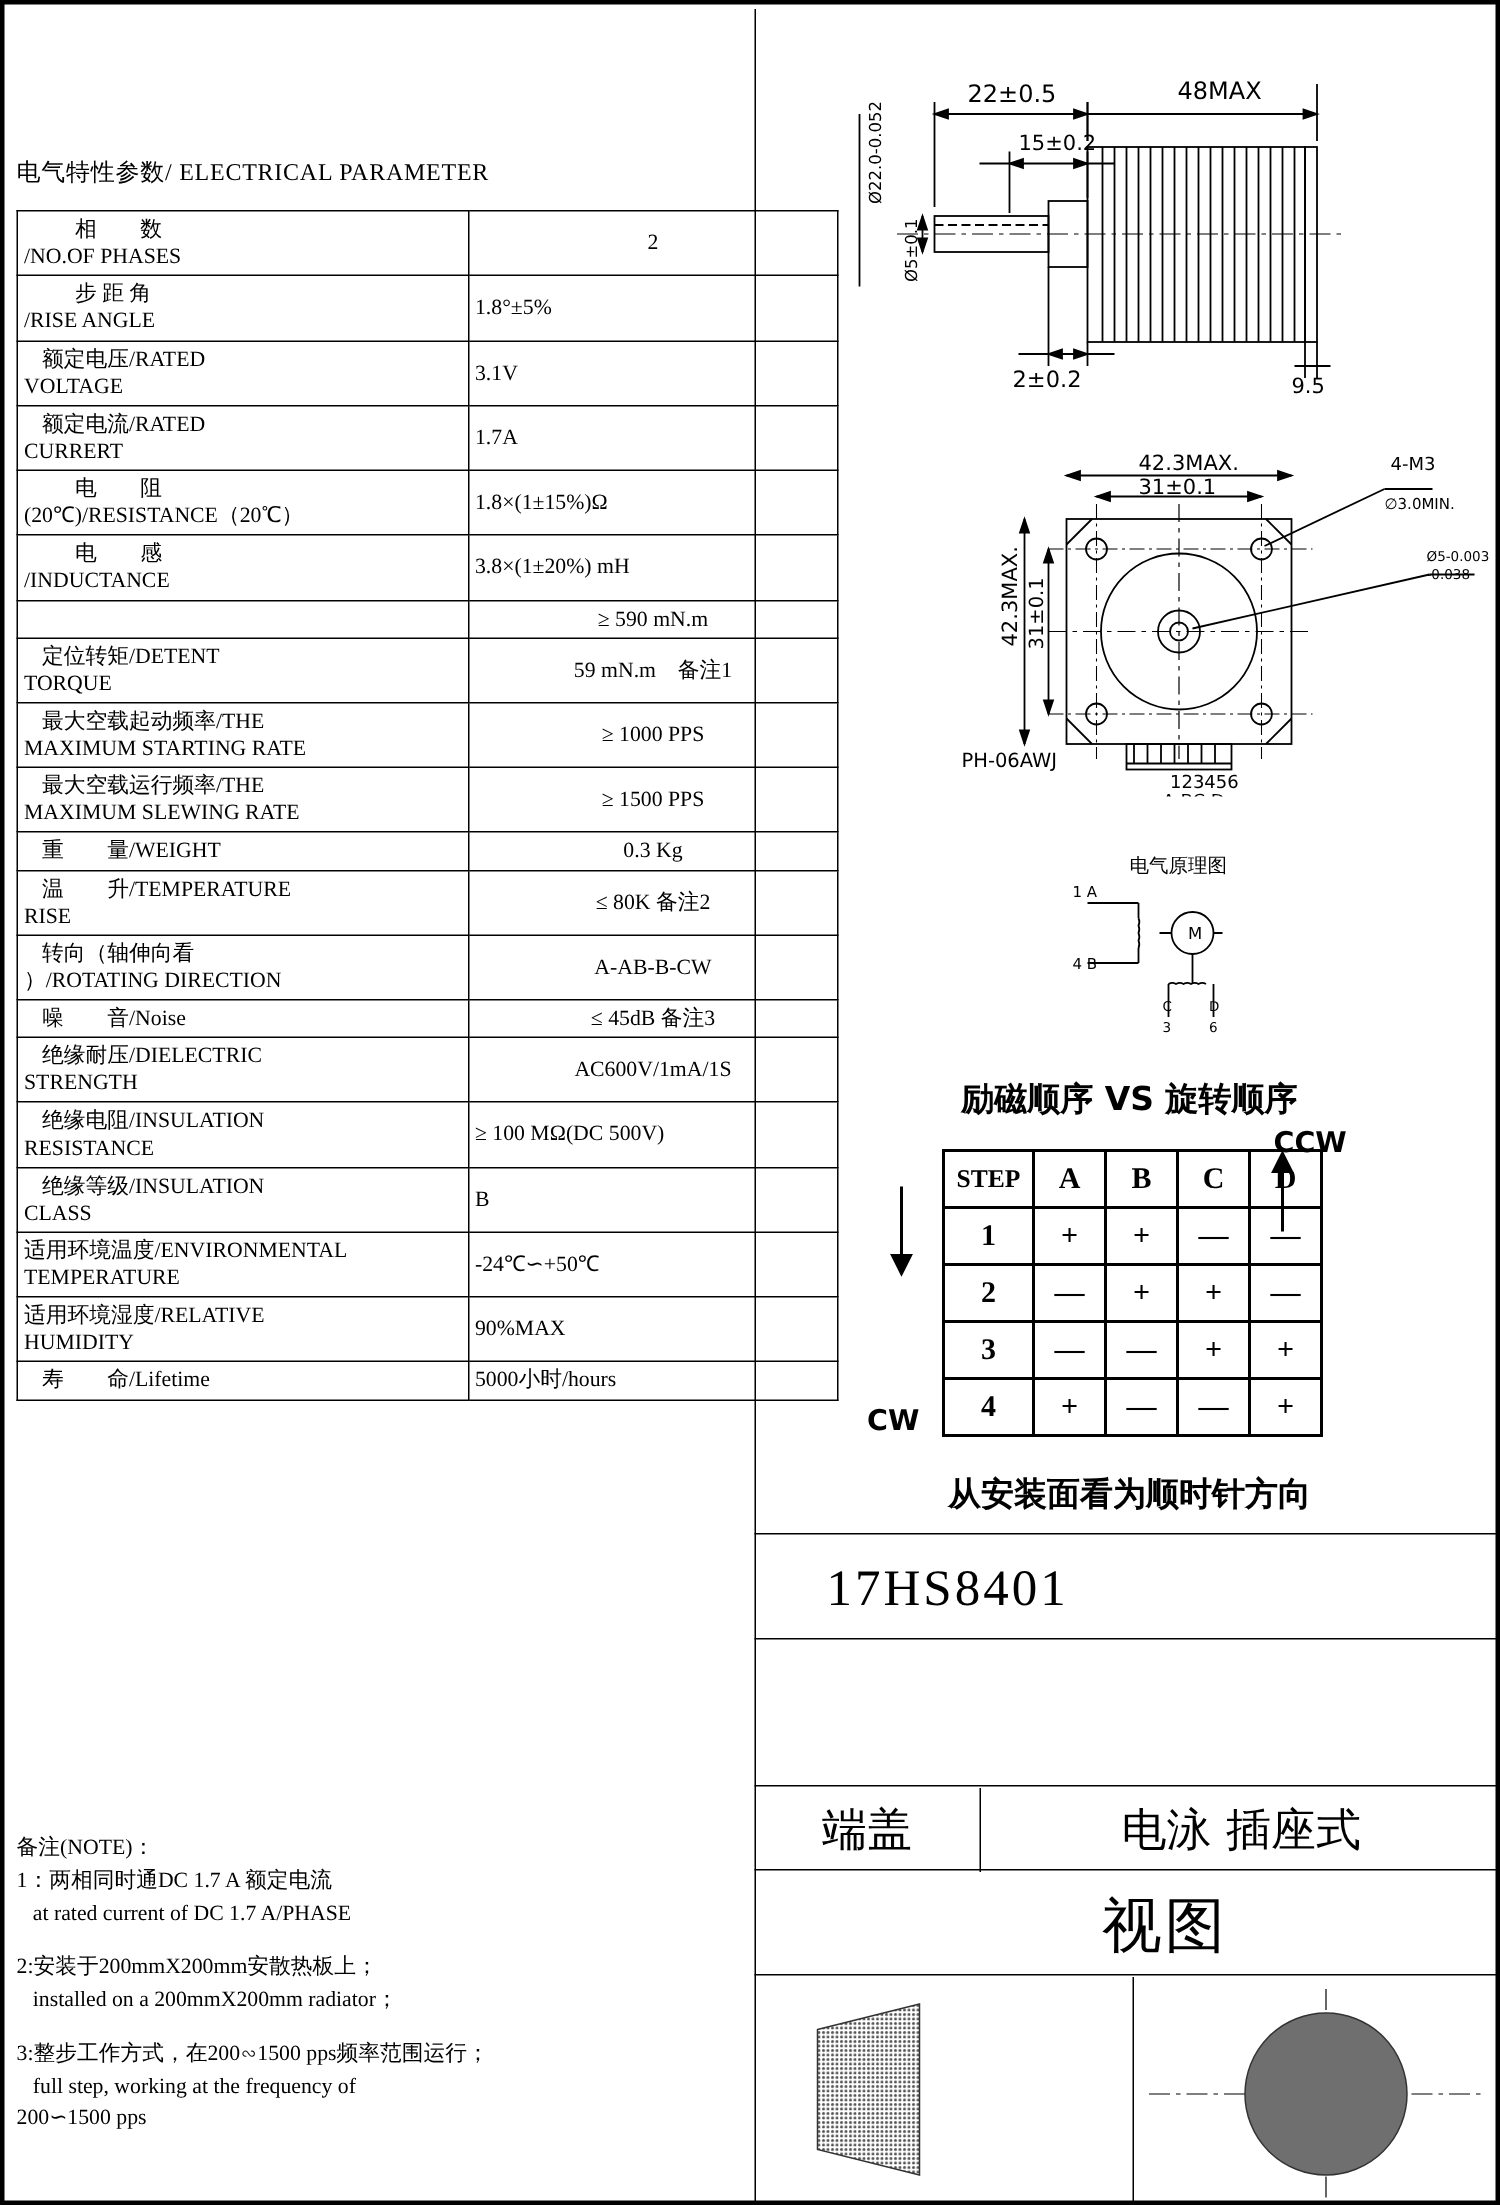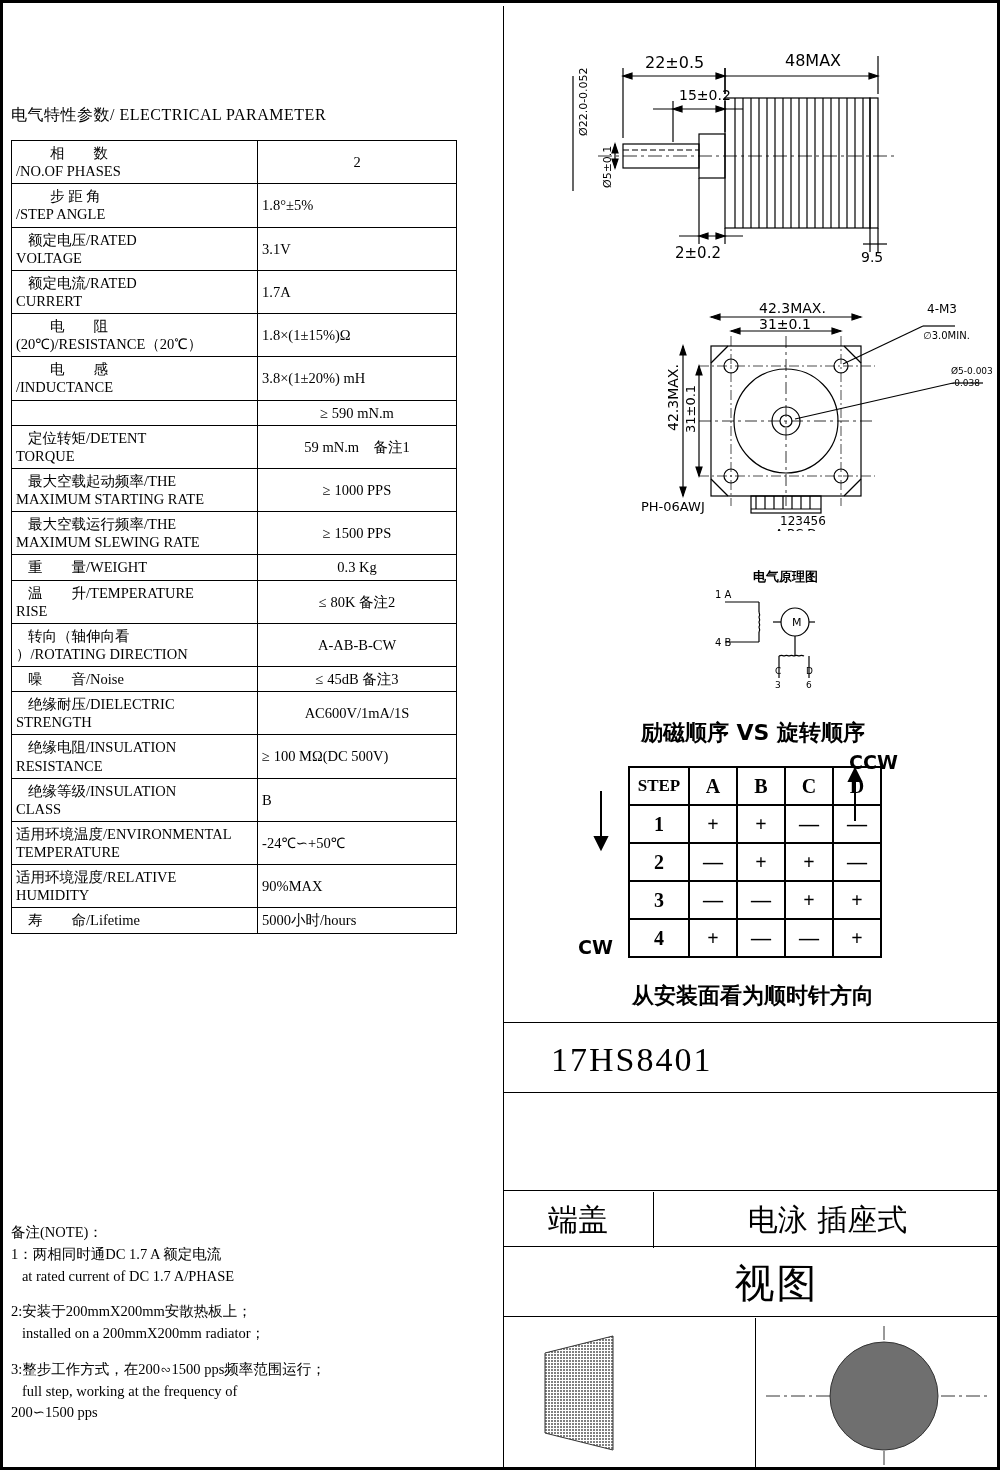--- a/index.html
+++ b/index.html
@@ -19,21 +19,21 @@
   
   .left-col{
     position:absolute;left:3px;top:7px;width:497px;height:1464px;
     box-sizing:border-box;
   }
   .param-title{
     position:absolute;left:5px;top:95px;width:490px;
     font-size:16px;letter-spacing:0.5px;
   }
   table.spec{
-    position:absolute;left:5px;top:130px;width:446px;
+    position:absolute;left:5px;top:130px;width:548px;
     border-collapse:collapse;
     font-size:14.5px;
   }
   table.spec td{
     border:1.5px solid #000;
     padding:3px 4px;
     vertical-align:middle;
     line-height:1.25;
   }
   table.spec td.lbl{width:268px;}
@@ -108,21 +108,21 @@
     border:2px solid #000;width:44px;height:34px;text-align:center;font-weight:bold;
   }
   table.exc th.step{width:56px;font-size:17px;}
   .diag-label{
     position:absolute;font-size:13px;font-family:"DejaVu Sans", sans-serif;
   }
   .ccw-lbl{left:346px;top:745px;font-size:19px;font-weight:bold;}
   .cw-lbl{left:75px;top:930px;font-size:19px;font-weight:bold;}
   .sch-title{
     position:absolute;left:250px;top:562px;font-size:13px;
-    font-family:"DejaVu Sans", sans-serif;font-weight:bold;
+    font-family:"DejaVu Sans", sans-serif;font-weight:normal;
   }
 </style>
 </head>
 <body>
 
 <div class="sheet">
 
   <div class="vline"></div>
 
   <div class="left-col">
@@ -134,21 +134,21 @@
         <tr>
           <td class="lbl">
             <span class="ind2">相　　数</span><br>
             <span>/NO.OF PHASES</span>
           </td>
           <td class="val ctr">2</td>
         </tr>
         <tr>
           <td class="lbl">
             <span class="ind2">步 距 角</span><br>
-            <span>/STEP ANGLE</span>
+            <span>/RISE ANGLE</span>
           </td>
           <td class="val">1.8°±5%</td>
         </tr>
         <tr>
           <td class="lbl">
             <span class="ind3">额定电压/RATED</span><br>
             <span>VOLTAGE</span>
           </td>
           <td class="val">3.1V</td>
         </tr>

